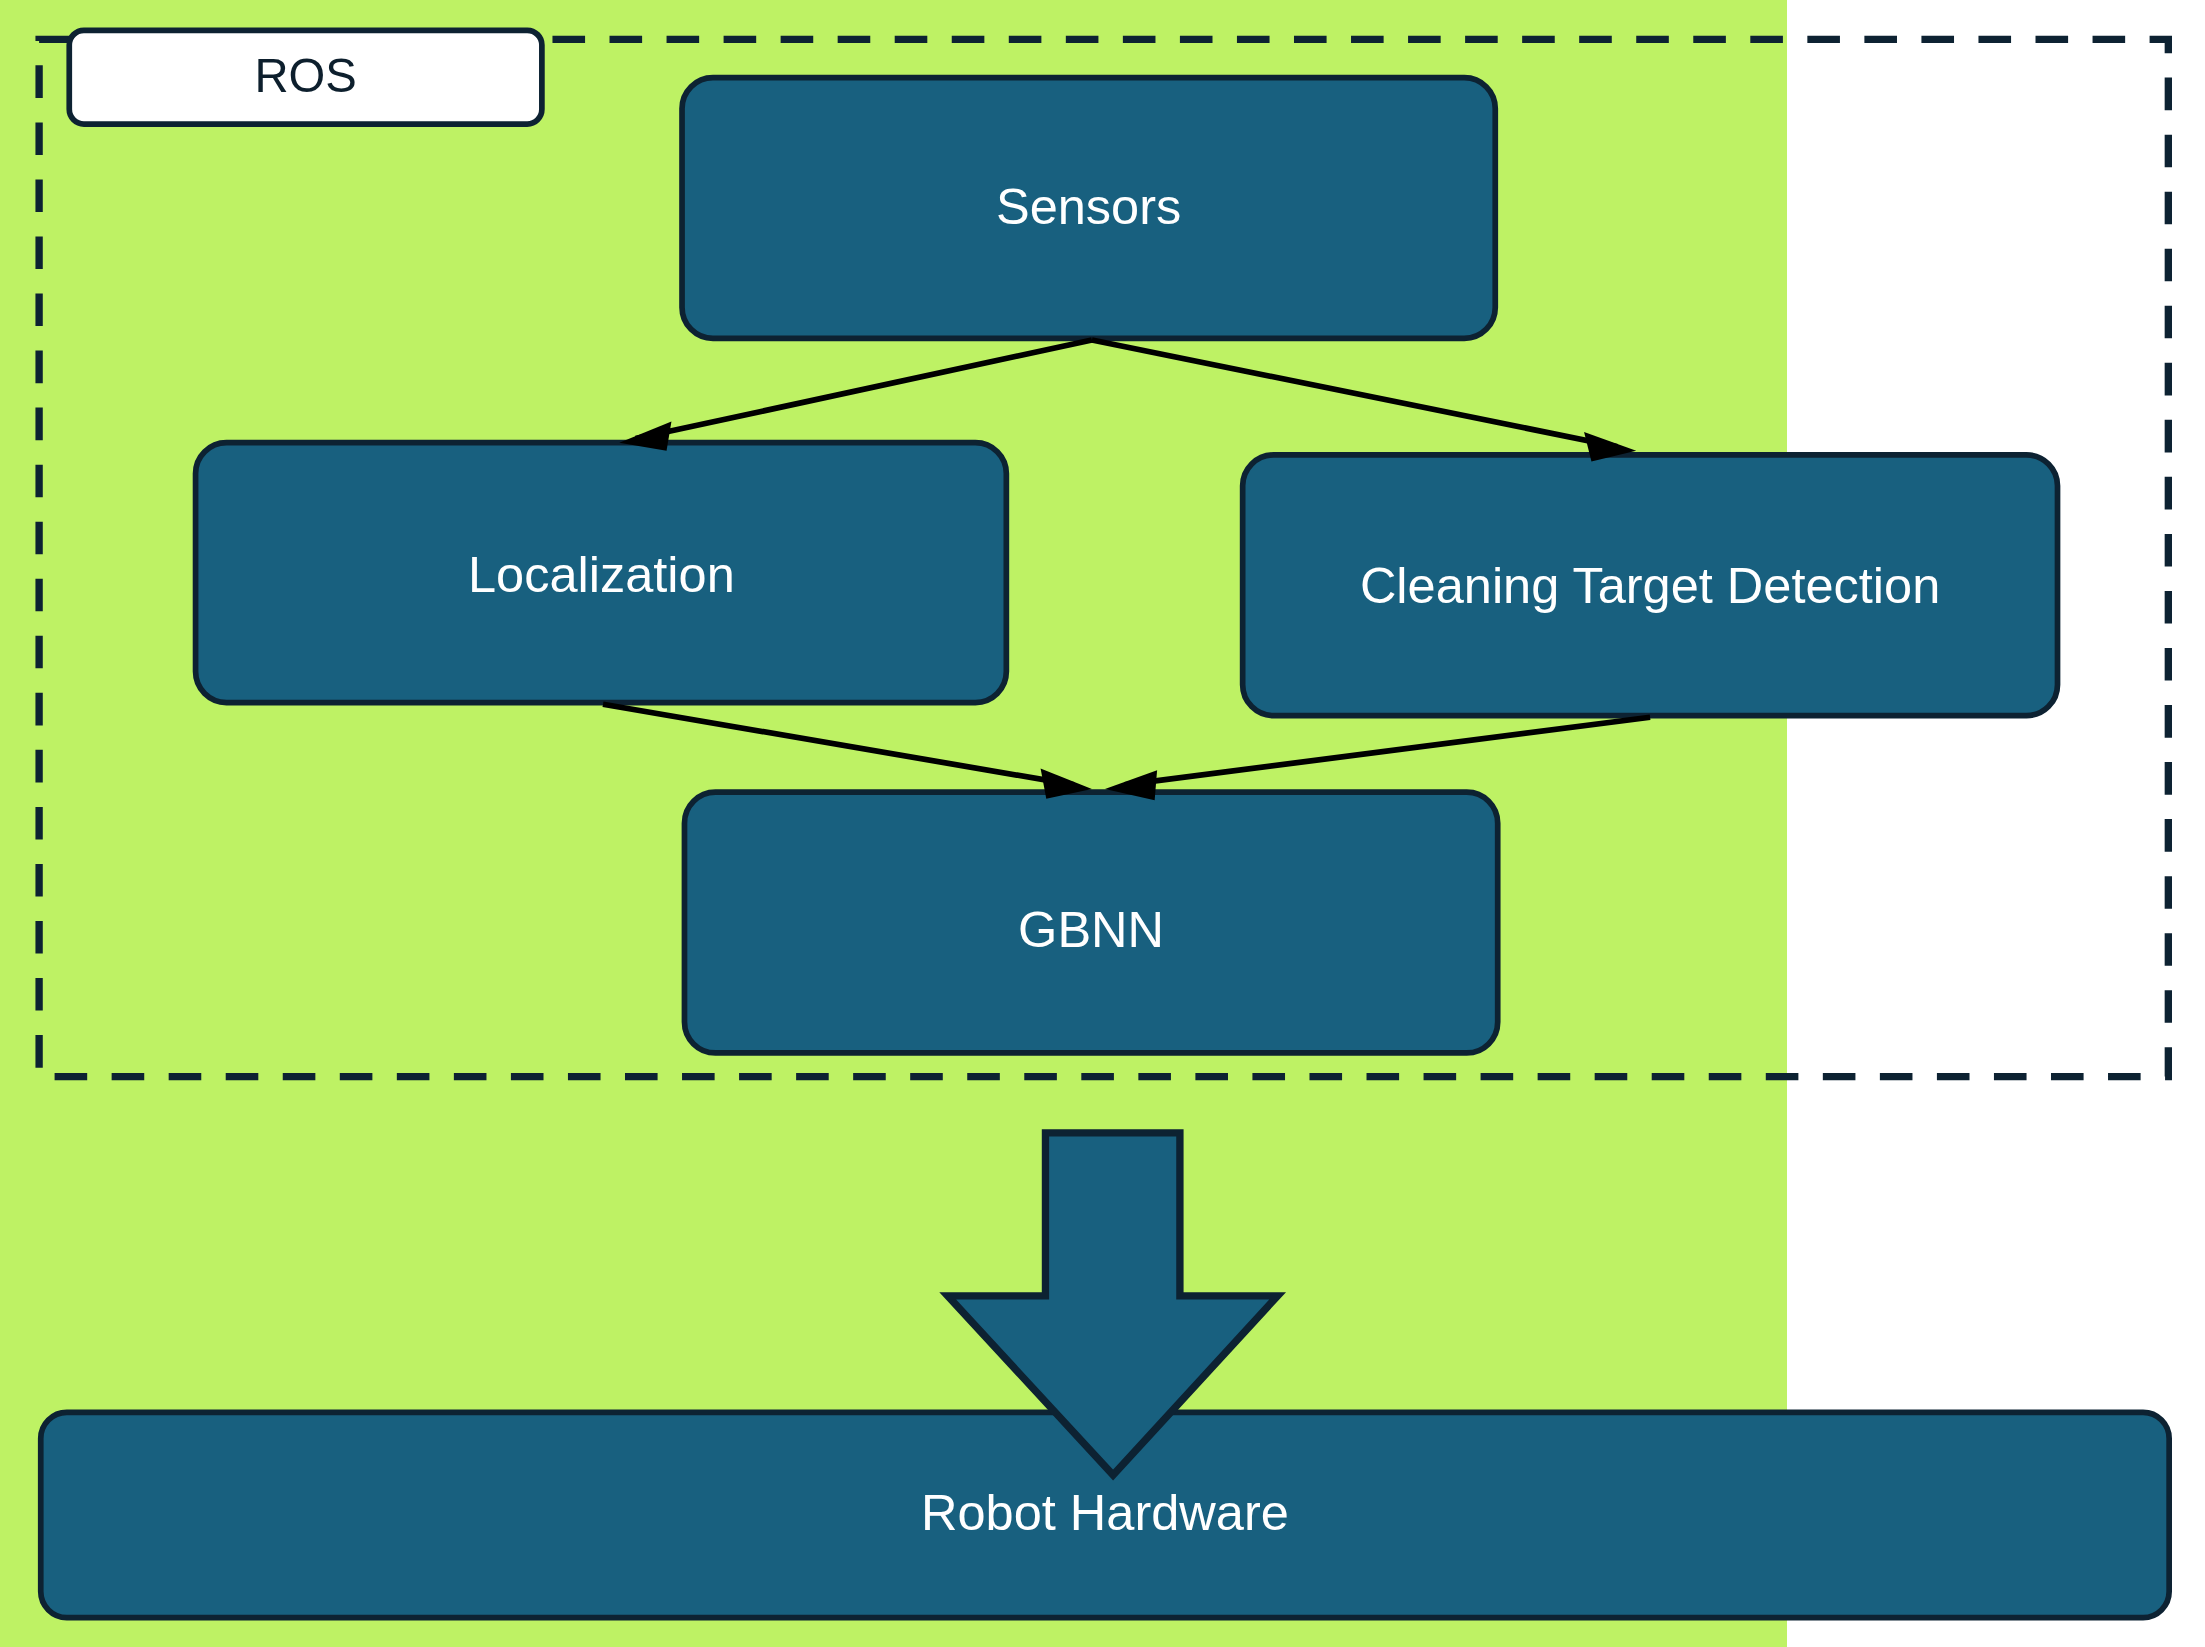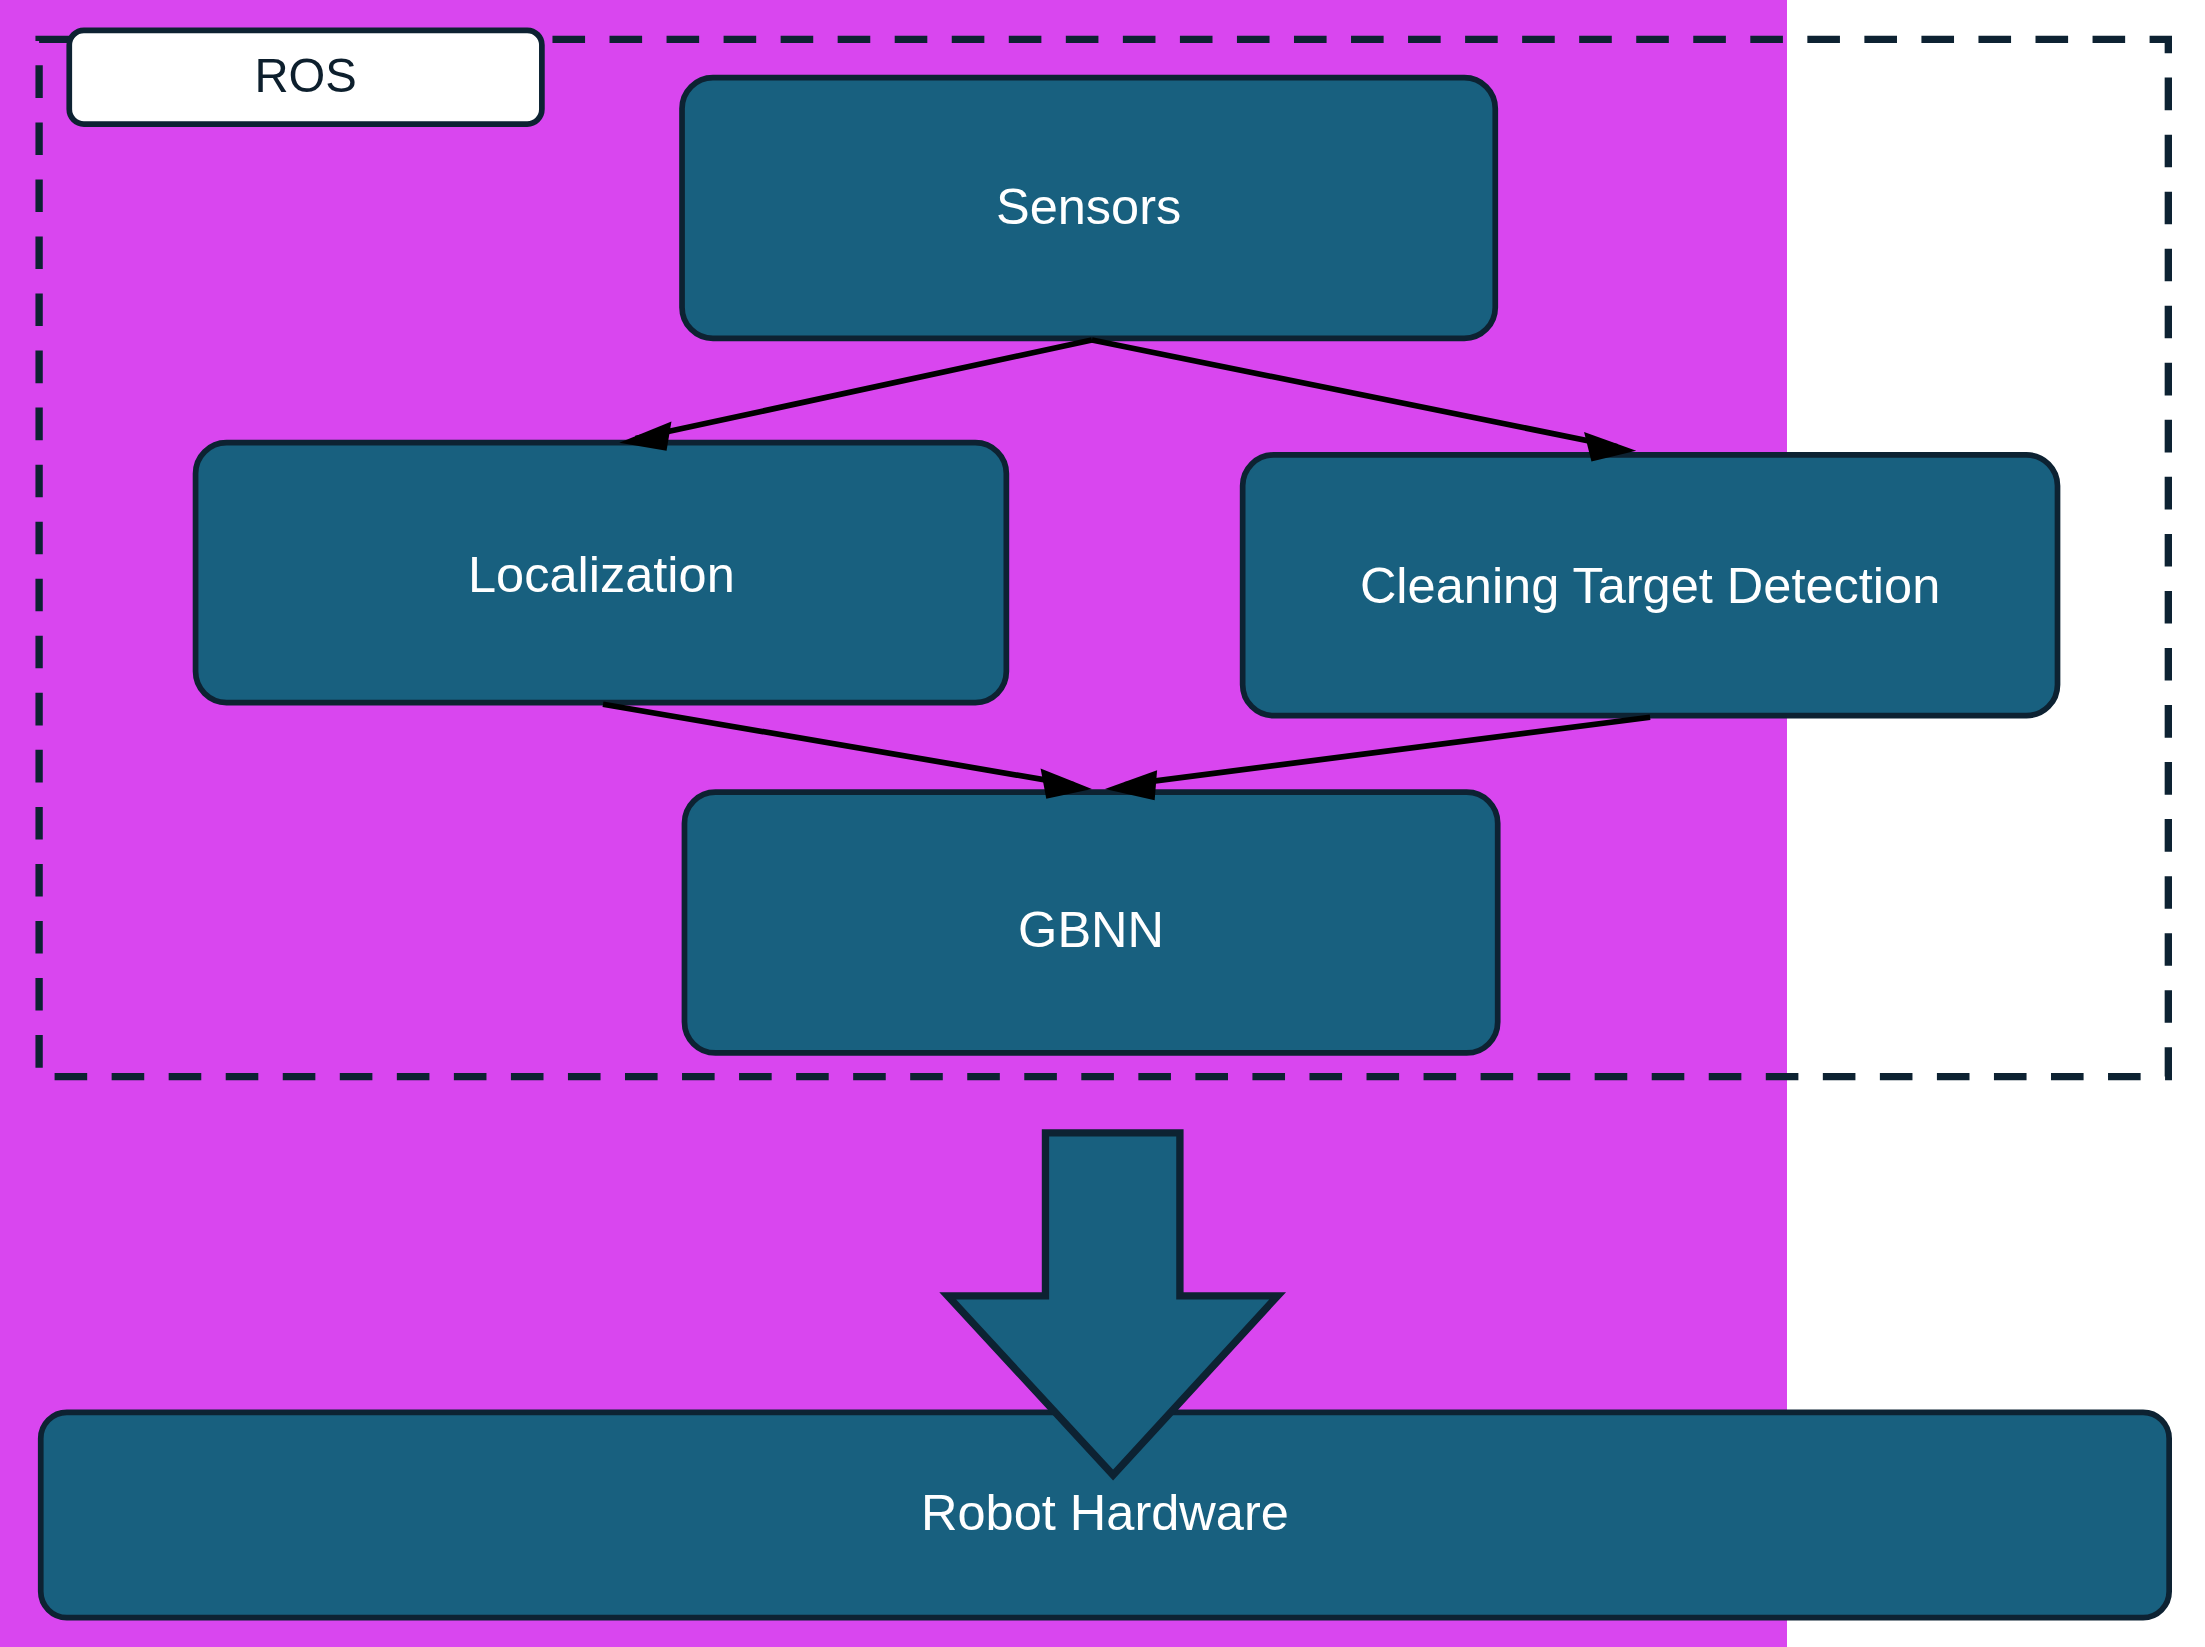--- a/index.html
+++ b/index.html
@@ -10,21 +10,21 @@
   body {
     width: 2205px;
     height: 1648px;
     font-family: "Liberation Sans", sans-serif;
     overflow: hidden;
   }
   #diagram-root {
     position: relative;
     width: 1787px;
     height: 1648px;
-    background: #d946ef;
+    background: #bef264;
   }
   svg.canvas {
     position: absolute;
     top: 0;
     left: 0;
     width: 2205px;
     height: 1648px;
     display: block;
   }
   .node-label {

